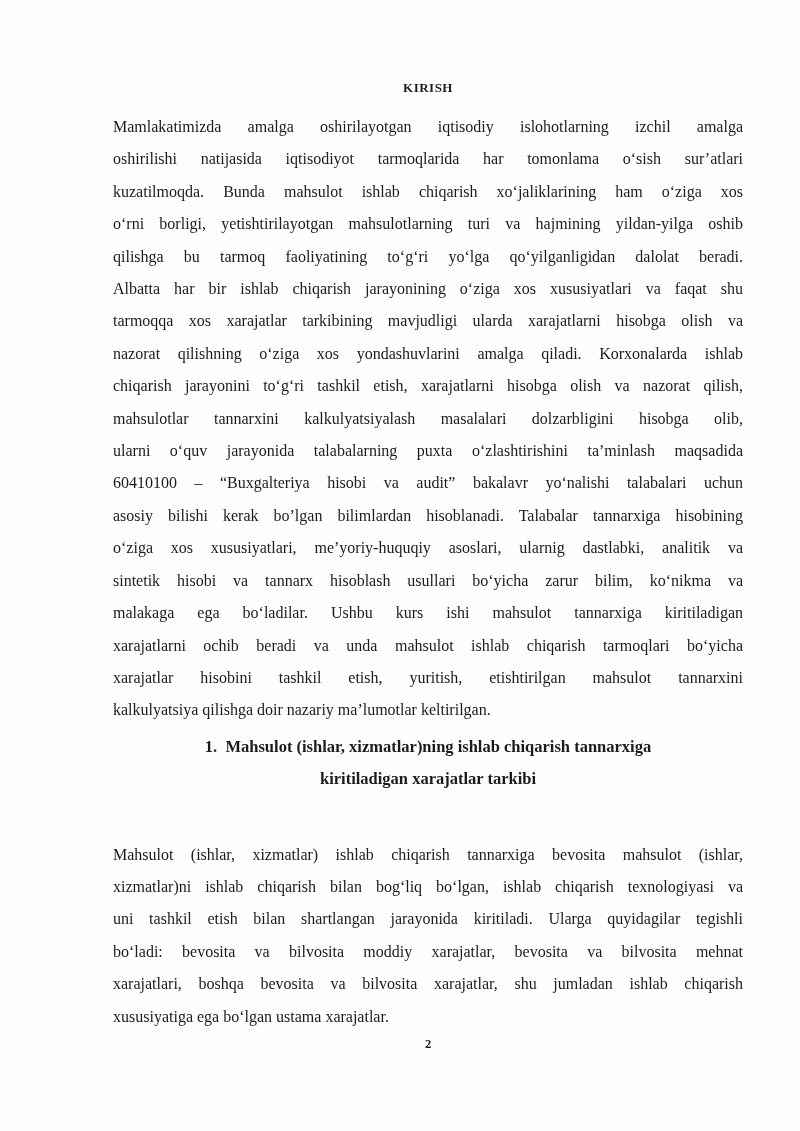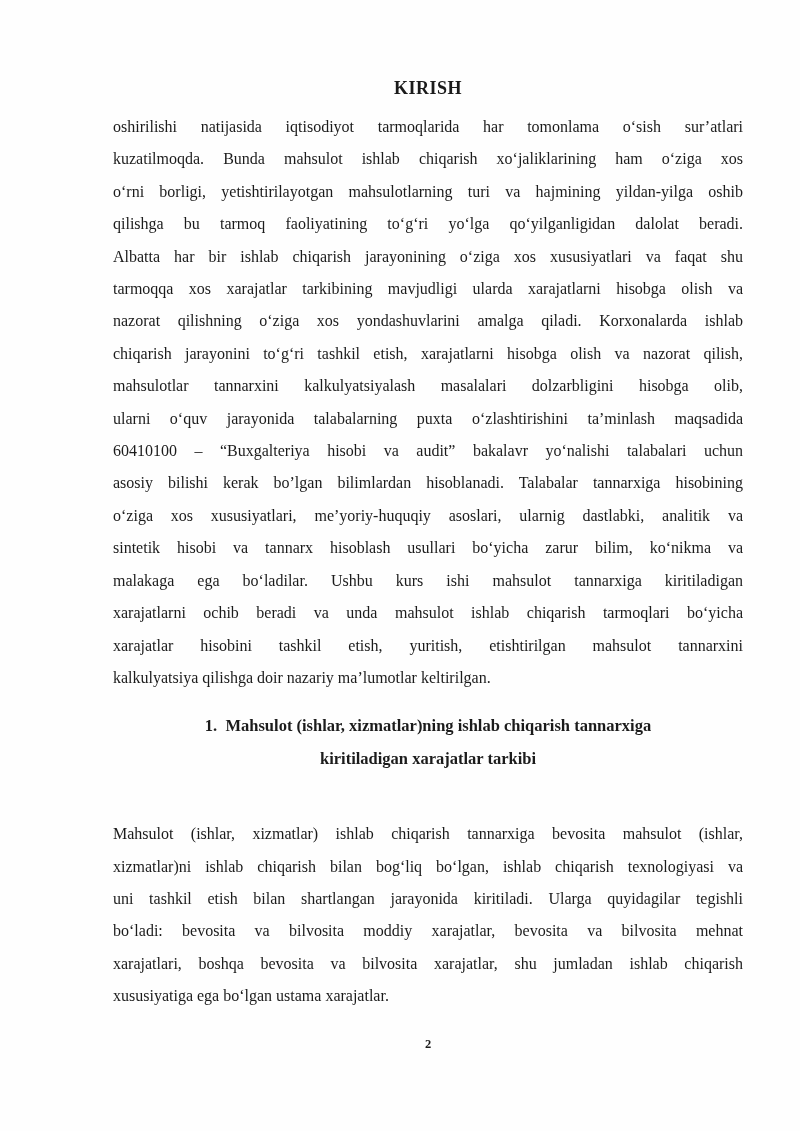--- a/index.html
+++ b/index.html
@@ -17,39 +17,39 @@
     font-family: "Liberation Serif", "DejaVu Serif", serif;
     font-size: 16px;
     overflow: hidden;
   }
   .content {
     padding: 78px 57px 0 113px;
   }
   .doc-title {
     margin: 0 0 13px 0;
     text-align: center;
-    font-size: 18px;
+    font-size: 13px;
     font-weight: bold;
     line-height: 20px;
     letter-spacing: 0.5px;
   }
   .paragraph {
     margin: 0;
   }
   .line {
     line-height: 32.4px;
     text-align: justify;
     text-align-last: justify;
     white-space: normal;
   }
   .line.last {
     text-align-last: left;
   }
   .section-heading {
-    margin: 16px 0 43px 0;
+    margin: 4px 0 43px 0;
     font-size: 16.5px;
     font-weight: bold;
   }
   .section-heading .line,
   .section-heading .line.last {
     text-align: center;
     text-align-last: center;
   }
   .page-number {
     position: absolute;
@@ -63,20 +63,21 @@
   }
 </style>
 </head>
 <body>
 
 <div class="page">
   <div class="content">
     <h1 class="doc-title">KIRISH</h1>
 
     <div class="paragraph">
+        <div class="line">Mamlakatimizda amalga oshirilayotgan iqtisodiy islohotlarning izchil amalga</div>
         <div class="line">oshirilishi natijasida iqtisodiyot tarmoqlarida har tomonlama o‘sish sur’atlari</div>
         <div class="line">kuzatilmoqda. Bunda mahsulot ishlab chiqarish xo‘jaliklarining ham o‘ziga xos</div>
         <div class="line">o‘rni borligi, yetishtirilayotgan mahsulotlarning turi va hajmining yildan-yilga oshib</div>
         <div class="line">qilishga bu tarmoq faoliyatining to‘g‘ri yo‘lga qo‘yilganligidan dalolat beradi.</div>
         <div class="line">Albatta har bir ishlab chiqarish jarayonining o‘ziga xos xususiyatlari va faqat shu</div>
         <div class="line">tarmoqqa xos xarajatlar tarkibining mavjudligi ularda xarajatlarni hisobga olish va</div>
         <div class="line">nazorat qilishning o‘ziga xos yondashuvlarini amalga qiladi. Korxonalarda ishlab</div>
         <div class="line">chiqarish jarayonini to‘g‘ri tashkil etish, xarajatlarni hisobga olish va nazorat qilish,</div>
         <div class="line">mahsulotlar tannarxini kalkulyatsiyalash masalalari dolzarbligini hisobga olib,</div>
         <div class="line">ularni o‘quv jarayonida talabalarning puxta o‘zlashtirishini ta’minlash maqsadida</div>

